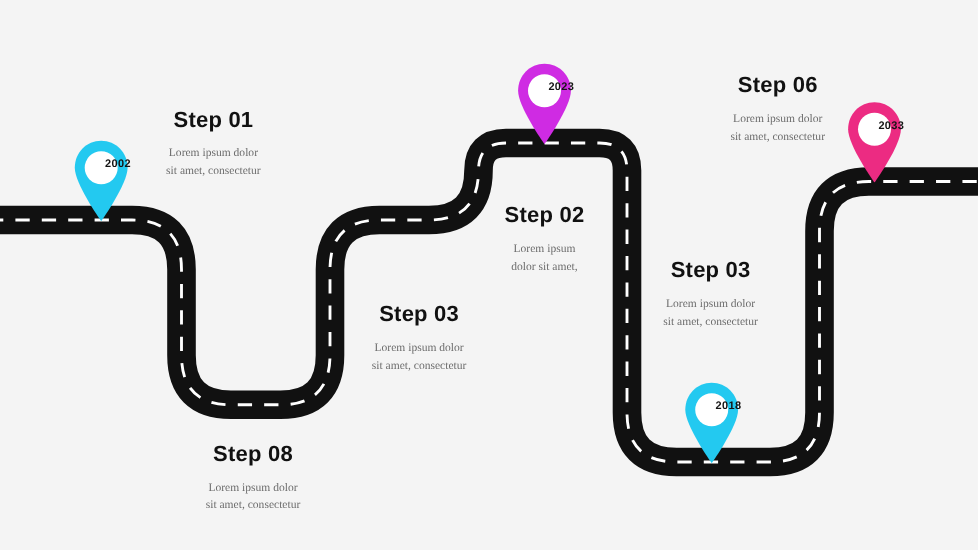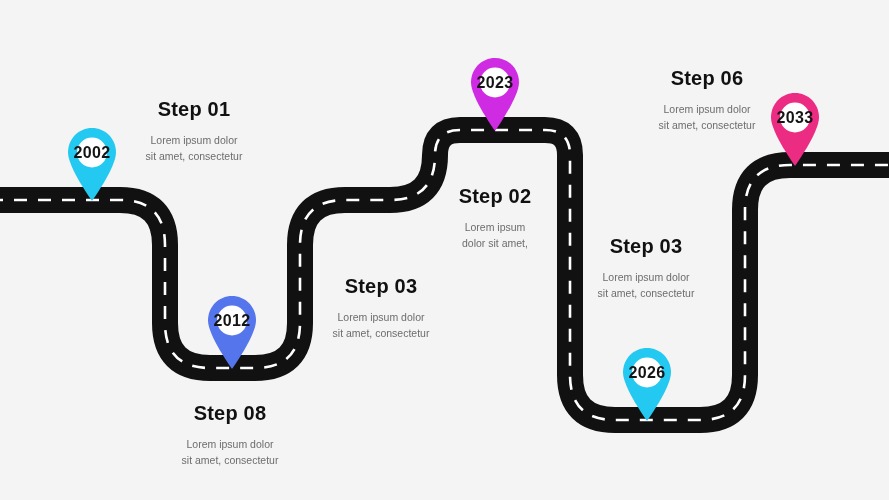--- a/index.html
+++ b/index.html
@@ -35,38 +35,39 @@
     color: #111111;
     letter-spacing: 0.2px;
     margin: 0 0 7px 0;
     white-space: nowrap;
   }
   .step-desc {
     font-size: 10.5px;
     color: #6d6d6d;
     line-height: 1.55;
     margin: 11px;
+    font-family: Liberation Serif, serif;
   }
   .pin {
     position: absolute;
     width: 54px;
     height: 74px;
   }
   .pin svg {
     display: block;
     width: 54px;
     height: 74px;
   }
   .pin-year {
     position: absolute;
     left: 0;
     top: 17px;
     width: 54px;
-    text-align: center;
-    font-size: 16px;
+    text-align: right;
+    font-size: 10px;
     font-weight: bold;
     color: #141414;
     letter-spacing: 0.3px;
     pointer-events: none;
   }
 </style>
 </head>
 <body>
 
 <div id="stage" style="width: 889px; height: 500px; background: rgb(244, 244, 244);">
@@ -167,43 +168,36 @@
   </div>
 
   <div class="pin" style="left:65px; top:127px;">
     <svg viewBox="0 0 54 74" xmlns="http://www.w3.org/2000/svg">
       <path d="M27 74 C27 74 51 40.5 51 25.5 C51 11.7 40.3 1 27 1 C13.7 1 3 11.7 3 25.5 C3 40.5 27 74 27 74 Z" fill="#23c9f0"></path>
       <circle cx="27" cy="25.5" r="15" fill="#ffffff"></circle>
     </svg>
     <div class="pin-year">2002</div>
   </div>
 
-  <div class="pin" style="left:205px; top:295px;">
-    <svg viewBox="0 0 54 74" xmlns="http://www.w3.org/2000/svg">
-      <path d="M27 74 C27 74 51 40.5 51 25.5 C51 11.7 40.3 1 27 1 C13.7 1 3 11.7 3 25.5 C3 40.5 27 74 27 74 Z" fill="#5575ec"></path>
-      <circle cx="27" cy="25.5" r="15" fill="#ffffff"></circle>
-    </svg>
-    <div class="pin-year">2012</div>
-  </div>
 
 
   <div class="pin" style="left:468px; top:57px;">
     <svg viewBox="0 0 54 74" xmlns="http://www.w3.org/2000/svg">
       <path d="M27 74 C27 74 51 40.5 51 25.5 C51 11.7 40.3 1 27 1 C13.7 1 3 11.7 3 25.5 C3 40.5 27 74 27 74 Z" fill="#cf2be3"></path>
       <circle cx="27" cy="25.5" r="15" fill="#ffffff"></circle>
     </svg>
     <div class="pin-year">2023</div>
   </div>
 
   <div class="pin" style="left:620px; top:347px;">
     <svg viewBox="0 0 54 74" xmlns="http://www.w3.org/2000/svg">
       <path d="M27 74 C27 74 51 40.5 51 25.5 C51 11.7 40.3 1 27 1 C13.7 1 3 11.7 3 25.5 C3 40.5 27 74 27 74 Z" fill="#23c9f0"></path>
       <circle cx="27" cy="25.5" r="15" fill="#ffffff"></circle>
     </svg>
-    <div class="pin-year">2026</div>
+    <div class="pin-year">2018</div>
   </div>
 
   <div class="pin" style="left:768px; top:92px;">
     <svg viewBox="0 0 54 74" xmlns="http://www.w3.org/2000/svg">
       <path d="M27 74 C27 74 51 40.5 51 25.5 C51 11.7 40.3 1 27 1 C13.7 1 3 11.7 3 25.5 C3 40.5 27 74 27 74 Z" fill="#ec2b82"></path>
       <circle cx="27" cy="25.5" r="15" fill="#ffffff"></circle>
     </svg>
     <div class="pin-year">2033</div>
   </div>
 

